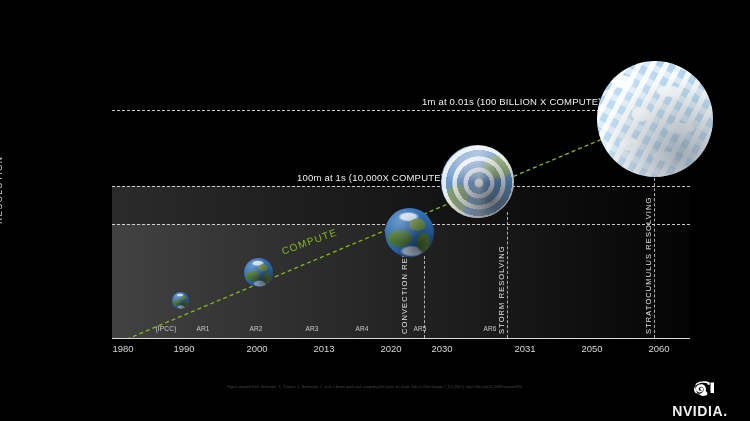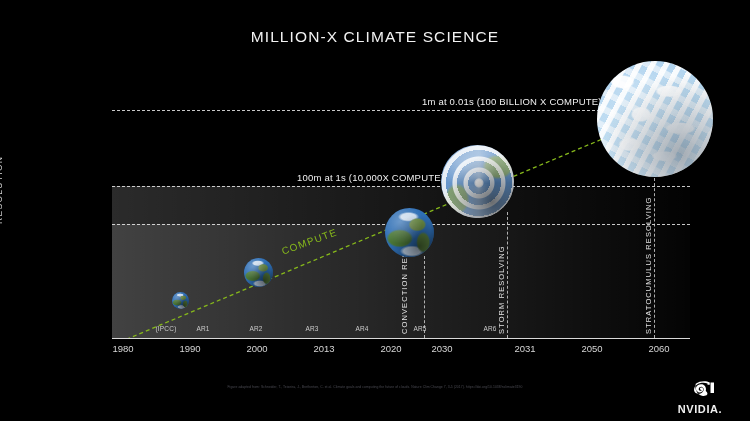--- a/index.html
+++ b/index.html
@@ -151,29 +151,28 @@
                radial-gradient(circle at 72% 80%, rgba(20,40,60,.38), rgba(0,0,0,0) 64%);
   }
 
   
   .credit {
     position:absolute; left:0; top:385px; width:750px; text-align:center;
     font-size:3.4px; color:#4a4a52; letter-spacing:.05px; white-space:nowrap;
   }
   .nvidia { position:absolute; right:16px; top:378px; width:68px; text-align:center; }
   .nv-word {
-    font-size:11px; letter-spacing:.6px; color:#f0f0f0; font-weight:700; margin-top:1px;
+    font-size:14px; letter-spacing:.6px; color:#f0f0f0; font-weight:700; margin-top:1px;
   }
 </style>
 </head>
 <body>
 
 <div id="stage">
 
-  <div class="title">MILLION-X CLIMATE SCIENCE</div>
 
   <div class="yaxis-title">RESOLUTION</div>
 
   <div class="plot">
     <div class="band band-upper"></div>
     <div class="band band-lower"></div>
 
     <div class="href" style="top:0px"></div>
     <div class="href" style="top:76px"></div>
     <div class="href" style="top:114px"></div>
@@ -222,21 +221,21 @@
 
   <div class="arlab" style="left:166px;">(IPCC)</div>
   <div class="arlab" style="left:203px;">AR1</div>
   <div class="arlab" style="left:256px;">AR2</div>
   <div class="arlab" style="left:312px;">AR3</div>
   <div class="arlab" style="left:362px;">AR4</div>
   <div class="arlab" style="left:420px;">AR5</div>
   <div class="arlab" style="left:490px;">AR6</div>
 
   <div class="xlab" style="left:123px;text-align:center;">1980</div>
-  <div class="xlab" style="left:190px;">1990</div>
+  <div class="xlab" style="left:184px;">1990</div>
   <div class="xlab" style="left:257px;">2000</div>
   <div class="xlab" style="left:324px;">2013</div>
   <div class="xlab" style="left:391px;">2020</div>
   <div class="xlab" style="left:442px;">2030</div>
   <div class="xlab" style="left:525px;">2031</div>
   <div class="xlab" style="left:592px;">2050</div>
   <div class="xlab" style="left:659px;">2060</div>
 
   <div class="credit">Figure adapted from: Schneider, T., Teixeira, J., Bretherton, C. et al. Climate goals and computing the future of clouds. Nature Clim Change 7, 3-5 (2017). https://doi.org/10.1038/nclimate3190</div>
 

